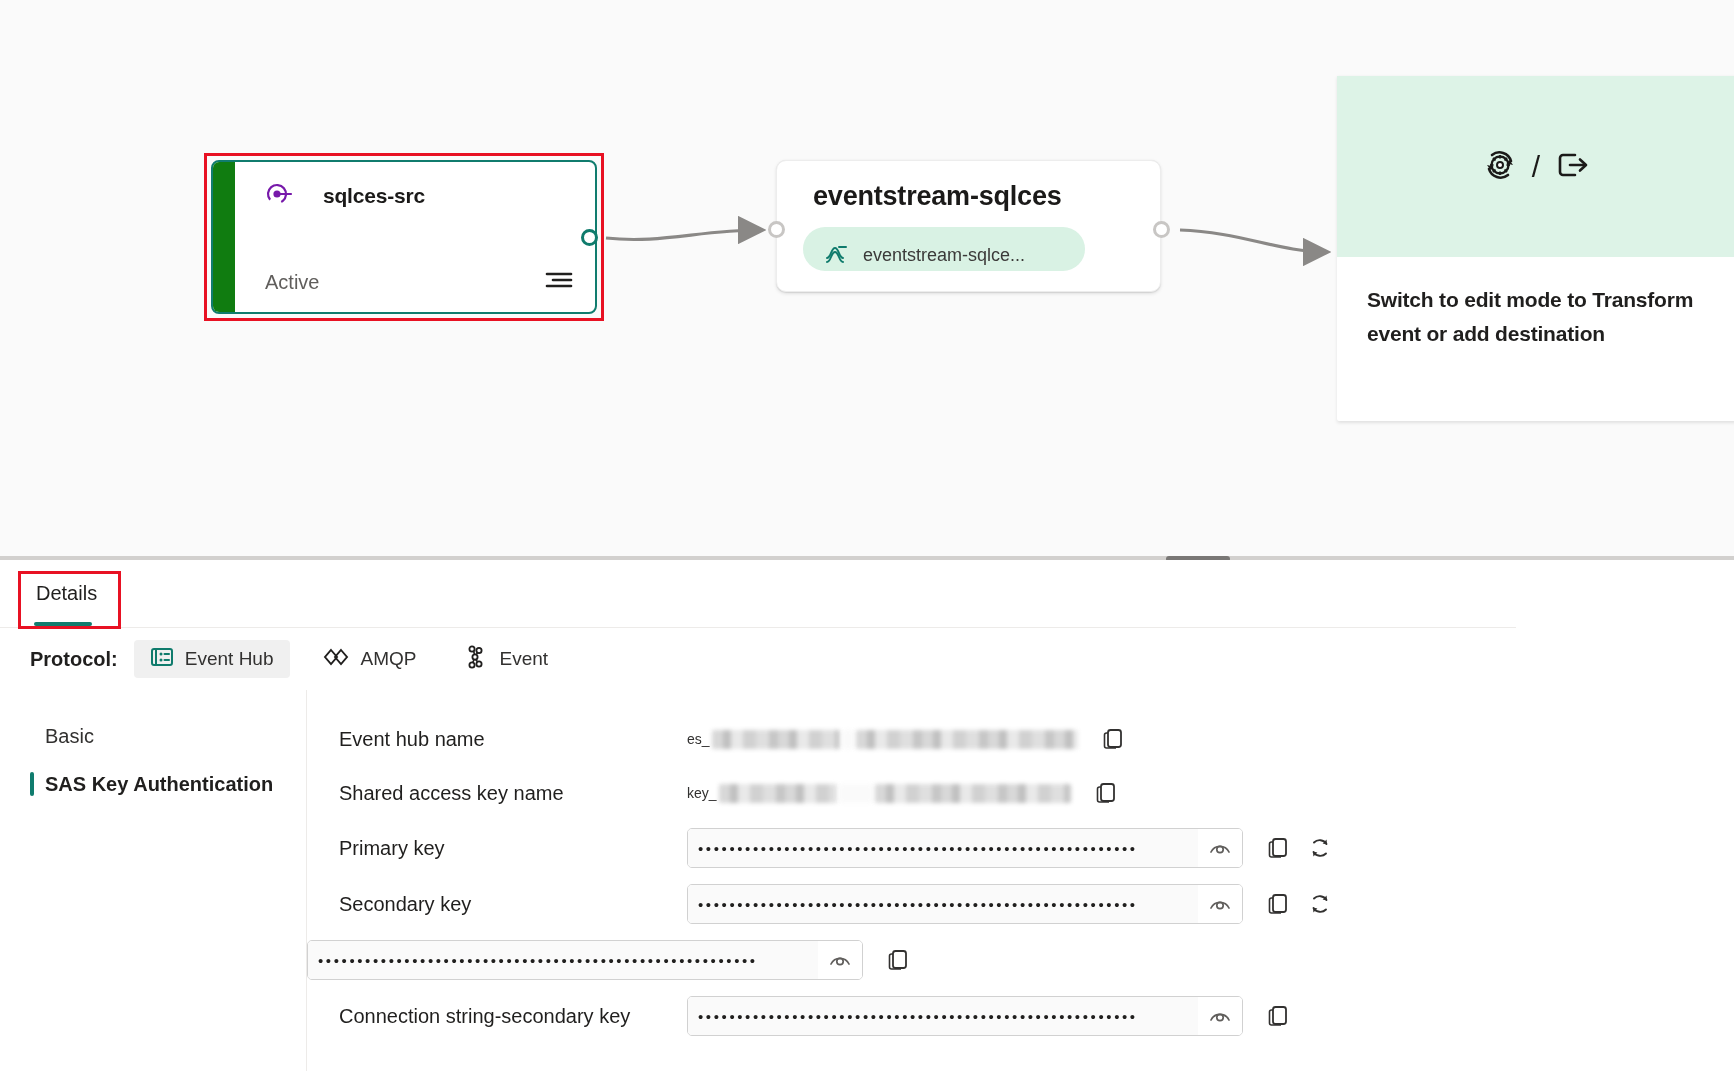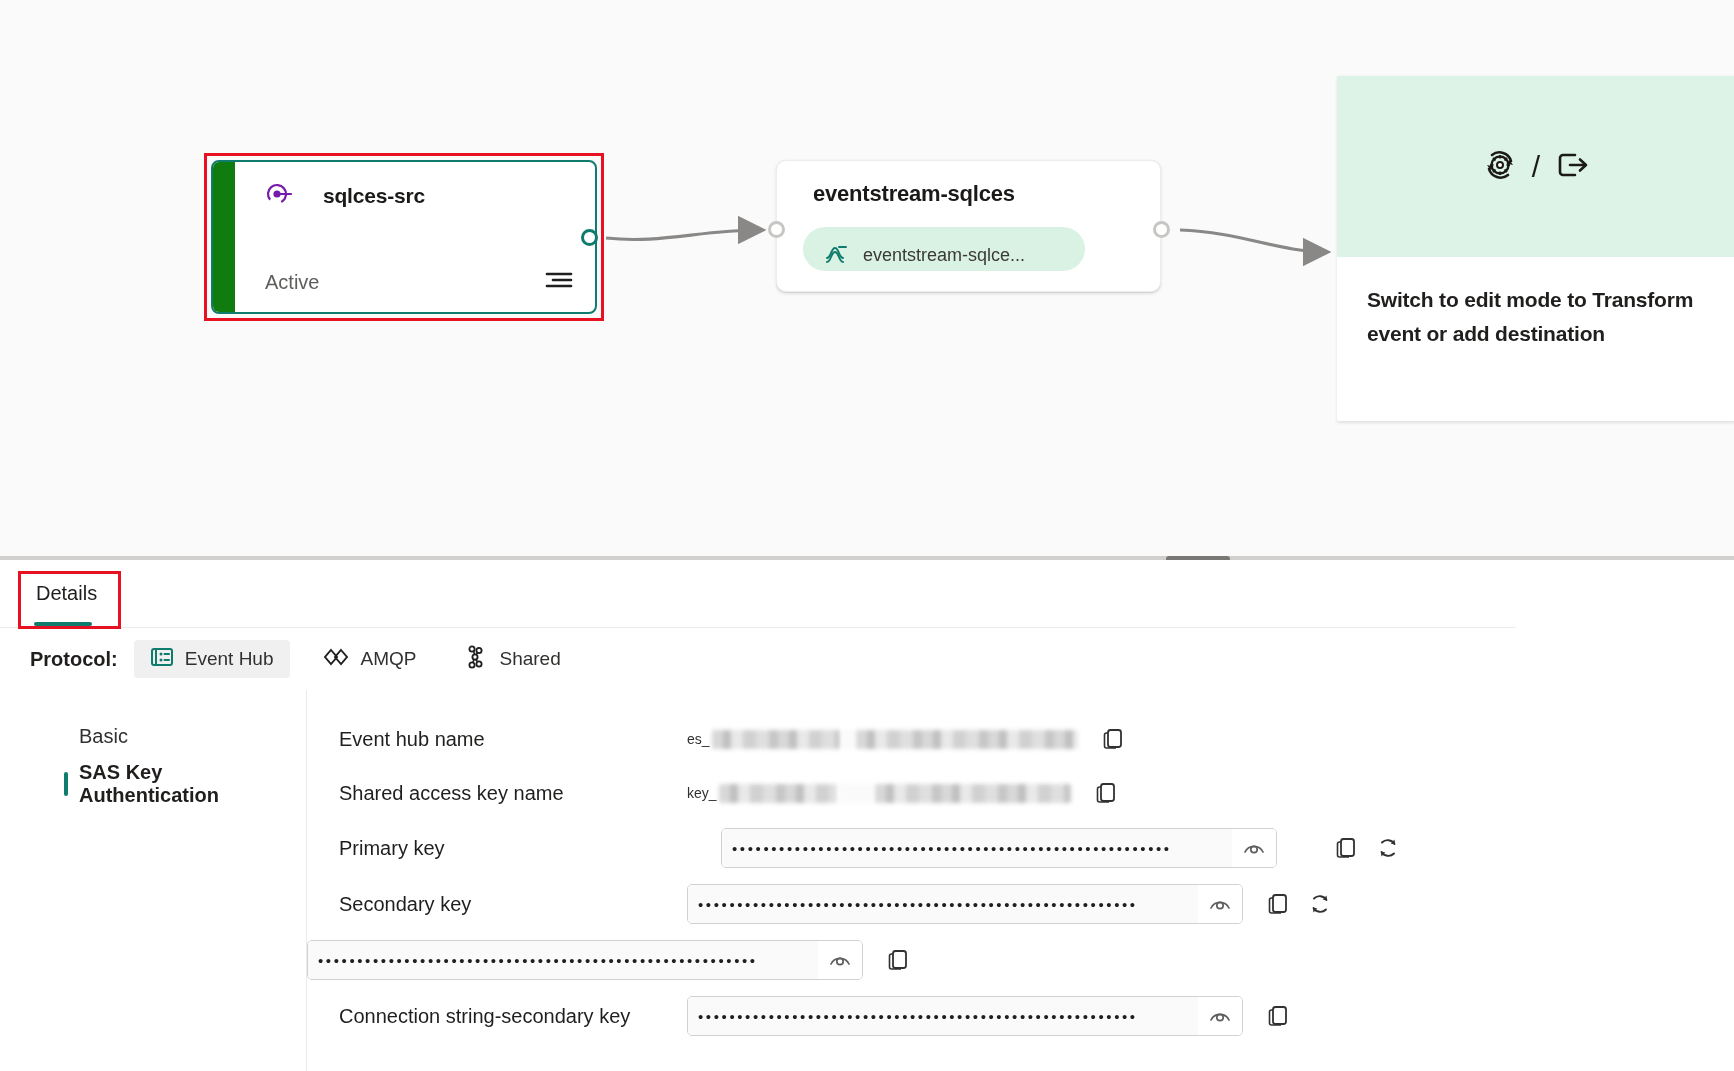--- a/index.html
+++ b/index.html
@@ -64,21 +64,21 @@
   #es-node {
     position: absolute; left: 776px; top: 160px;
     width: 385px; height: 132px;
     background: #ffffff;
     border: 1px solid #ededed;
     border-radius: 10px;
     box-shadow: 0 1.6px 3.6px rgba(0,0,0,.10), 0 .3px .9px rgba(0,0,0,.08);
   }
   #es-title {
     position: absolute; left: 36px; top: 20px;
-    font-size: 22px; font-weight: bold; color: #1b1a19;
+    font-size: 27px; font-weight: bold; color: #1b1a19;
     letter-spacing: -.2px;
   }
   #es-pill {
     position: absolute; left: 26px; top: 66px;
     height: 44px; min-width: 282px;
     background: #d9f2e4;
     border-radius: 22px;
     display: flex; align-items: center; gap: 14px;
     padding: 12px 22px 0 20px;
   }
@@ -164,21 +164,21 @@
   #subnav {
     width: 307px; flex: 0 0 307px;
     border-right: 1px solid #edebe9;
     padding-top: 22px;
   }
   .subnav-item {
     position: relative;
     height: 48px;
     display: flex; align-items: center;
     padding-left: 45px;
-    font-size: 20px; color: #323130; margin-left: 34px;
+    font-size: 20px; color: #323130;
   }
   .subnav-item.selected { color: #201f1e; font-weight: bold; }
   .subnav-item.selected::before {
     content: ""; position: absolute; left: 30px; top: 12px;
     width: 4px; height: 24px; background: #107c6e; border-radius: 2px;
   }
 
   #form { flex: 1; padding: 22px 0 0 0; }
   .form-row {
     display: flex; align-items: center;
@@ -368,21 +368,21 @@
           <circle cx="15" cy="5.5" r="2.6" fill="none" stroke="#201f1e" stroke-width="1.8"></circle>
           <circle cx="11" cy="12" r="2.6" fill="none" stroke="#201f1e" stroke-width="1.8"></circle>
           <circle cx="15" cy="19" r="2.6" fill="none" stroke="#201f1e" stroke-width="1.8"></circle>
           <circle cx="8" cy="20" r="2.6" fill="none" stroke="#201f1e" stroke-width="1.8"></circle>
           <line x1="9.6" y1="6.2" x2="10.6" y2="9.5" stroke="#201f1e" stroke-width="1.6"></line>
           <line x1="13.6" y1="7.7" x2="12" y2="9.8" stroke="#201f1e" stroke-width="1.6"></line>
           <line x1="11.6" y1="14.5" x2="13.6" y2="16.8" stroke="#201f1e" stroke-width="1.6"></line>
           <line x1="10.2" y1="14.4" x2="8.8" y2="17.4" stroke="#201f1e" stroke-width="1.6"></line>
         </svg>
       </span>
-      <span>Shared</span>
+      <span>Event</span>
     </div>
   </div>
 
   <div id="body-split">
 
     <div id="subnav">
       <div class="subnav-item">
         <span>Basic</span>
       </div>
       <div class="subnav-item selected">
@@ -421,21 +421,21 @@
         <div class="row-icons">
           <span class="icon-btn">
             <svg width="22" height="24" viewBox="0 0 22 24">
               <rect x="6" y="3" width="13" height="17" rx="2.5" fill="#fff" stroke="#323130" stroke-width="1.8"></rect>
               <path d="M6 6 H4.5 A2 2 0 0 0 2.5 8 v11 A2 2 0 0 0 4.5 21 H14" fill="none" stroke="#323130" stroke-width="1.6"></path>
             </svg>
           </span>
         </div>
       </div>
 
-      <div class="form-row" style="height:56px;gap:34px;">
+      <div class="form-row" style="height:56px;">
         <div class="form-label">Primary key</div>
         <div class="secret-field">
           <div class="secret-dots">••••••••••••••••••••••••••••••••••••••••••••••••••••••••</div>
           <div class="eye-btn">
             <svg width="22" height="16" viewBox="0 0 22 16">
               <path d="M2 12 A10 10 0 0 1 20 12" fill="none" stroke="#605e5c" stroke-width="1.7" stroke-linecap="round"></path>
               <circle cx="11" cy="9.5" r="3.2" fill="none" stroke="#605e5c" stroke-width="1.7"></circle>
             </svg>
           </div>
         </div>

